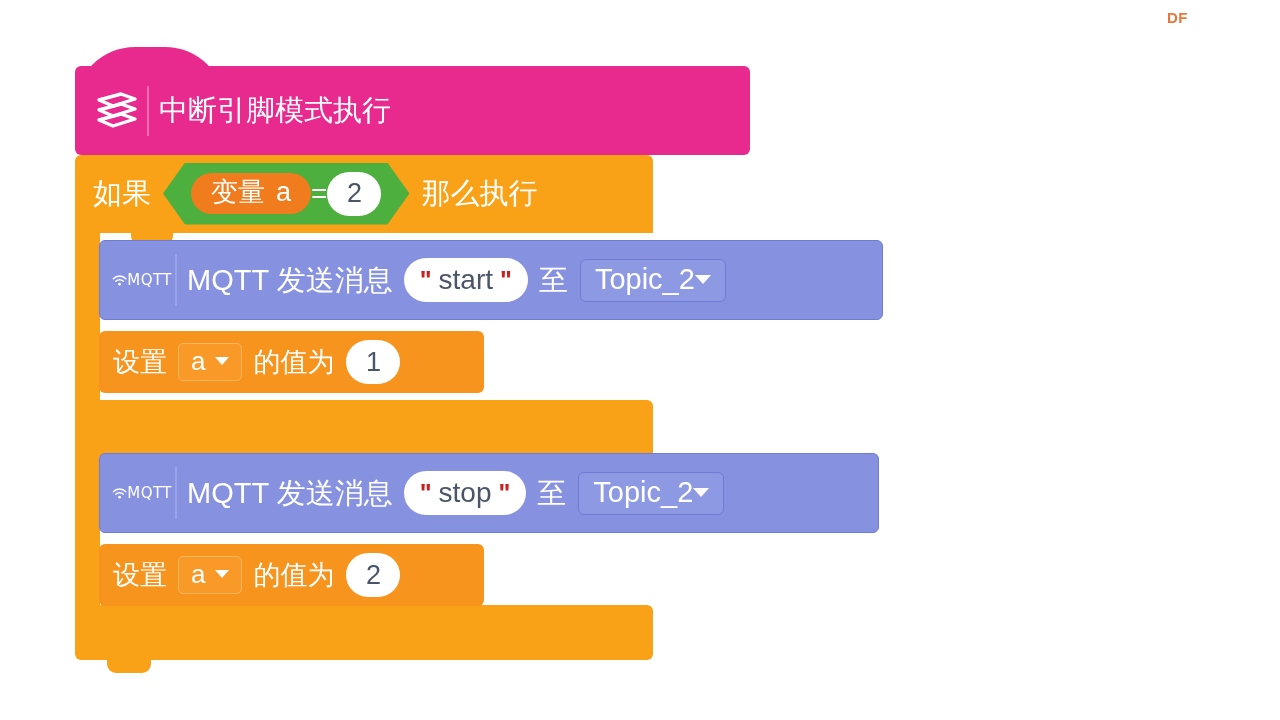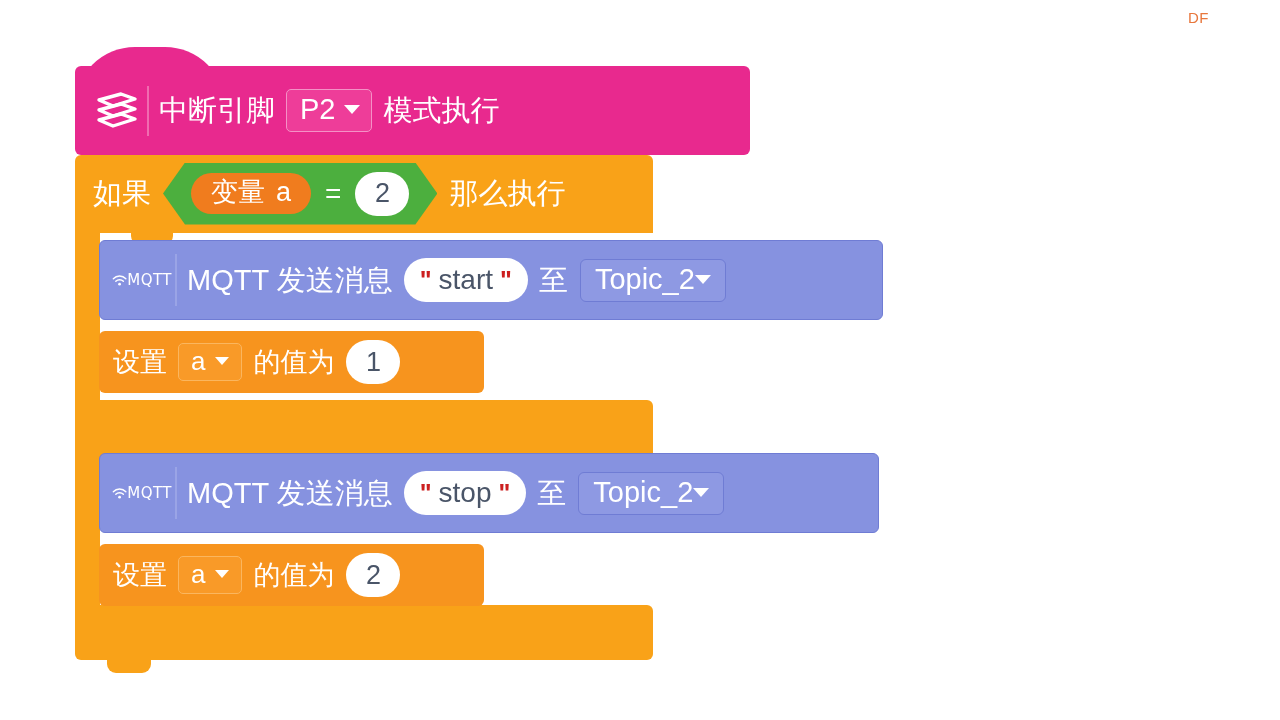--- a/index.html
+++ b/index.html
@@ -6,22 +6,22 @@
   body{
     width:1280px;height:720px;
     background:#ffffff;
     font-family:"Liberation Sans","DejaVu Sans",sans-serif;
     overflow:hidden;
     position:relative;
   }
 
   
   #df-logo{
-    position:absolute;top:9px;right:71px;
-    font-size:15px;font-weight:normal;letter-spacing:.5px;
+    position:absolute;top:9px;right:92px;
+    font-size:15px;font-weight:bold;letter-spacing:.5px;
     color:#e8773c;
     user-select:none;
   }
 
   
   #workspace{position:absolute;left:0;top:0;width:1280px;height:720px;}
 
   
   #hat-block{
     position:absolute;left:75px;top:66px;
@@ -134,21 +134,21 @@
   .hex{
     position:relative;
     display:inline-flex;align-items:center;
     height:62px;
     background:#4caf3e;
     margin:0 12px;
     padding:0 10px;
     clip-path:polygon(22px 0, calc(100% - 22px) 0, 100% 50%, calc(100% - 22px) 100%, 22px 100%, 0 50%);
     flex:0 0 auto;
   }
-  .hex-inner{display:inline-flex;align-items:center;gap:14px;padding:0 18px;}
+  .hex-inner{display:inline-flex;align-items:center;padding:0 18px;}
 
   
   .var-pill{
     display:inline-flex;align-items:center;gap:11px;
     background:#f07c1e;
     border-radius:22px;
     padding:6px 20px 8px;
     color:#ffffff;font-size:27px;line-height:1;
     flex:0 0 auto;
   }
@@ -264,24 +264,20 @@
           <path d="M8 15 L30 9 L44 14 L22 21 Z"></path>
           <path d="M8 25 L30 19 L44 24 L22 31 Z"></path>
           <path d="M8 35 L30 29 L44 34 L22 41 Z"></path>
         </g>
       </svg>
     </div>
     <div class="hat-divider"></div>
 
     <span class="blk-label">中断引脚</span>
 
-    <span class="pink-dd">
-      <span>P2</span>
-      <i class="caret"></i>
-    </span>
 
     <span class="blk-label">模式</span>
 
 
     <span class="blk-label">执行</span>
   </div>
 
   <div class="c-arm" id="if-top"></div>
   <div class="c-arm" id="if-spine"></div>
   <div class="c-arm" id="else-bar"></div>

